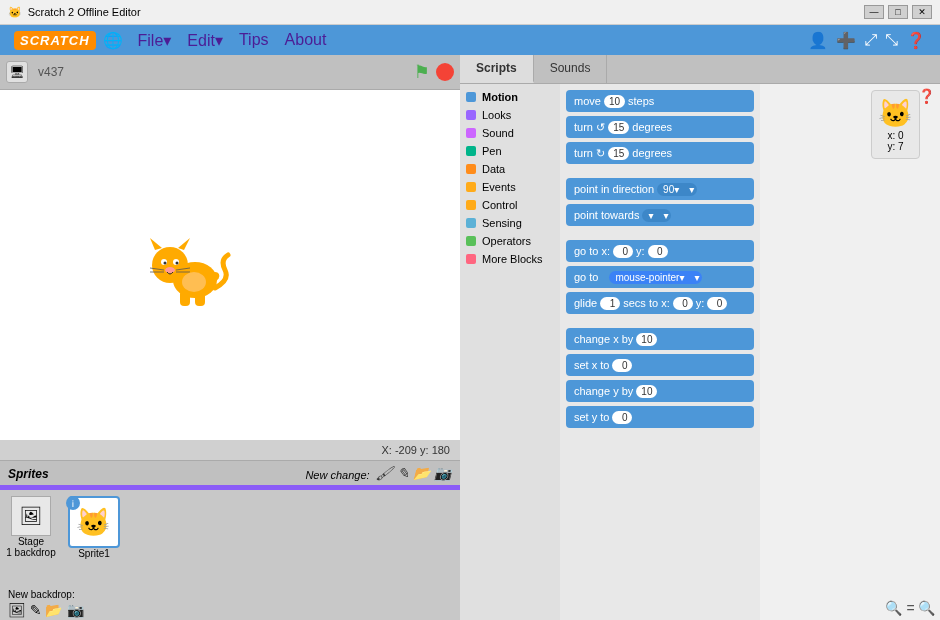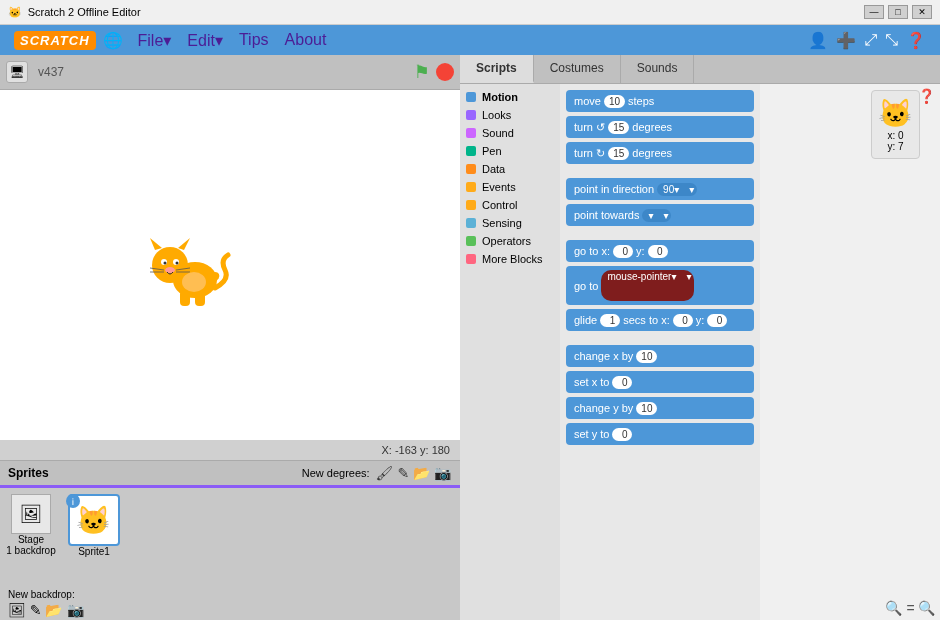--- a/index.html
+++ b/index.html
@@ -131,24 +131,25 @@
     
     #sprites-panel {
       height: 160px;
       background: #c8c8c8;
       border-top: 1px solid #aaa;
       display: flex;
       flex-direction: column;
     }
     #sprites-header {
       display: flex;
-      align-items: center;
+      align-items: flex-end;
       padding: 4px 8px;
       background: #c0c0c0;
-      border-bottom: 3px solid #8b5cf6;
+      border-bottom: 5px solid #8b5cf6;
+      font-style: italic;
     }
     .sprites-title { font-weight: bold; font-size: 12px; flex: 1; }
     .new-sprite-label { font-size: 11px; margin-right: 6px; }
     .new-sprite-icons { display: flex; gap: 4px; }
     .sprite-icon-btn { font-size: 14px; cursor: pointer; color: #333; }
 
     #sprites-list {
       display: flex;
       padding: 6px;
       gap: 8px;
@@ -423,27 +424,27 @@
           <ellipse cx="72" cy="48" rx="8" ry="5" fill="#ffaa00" transform="rotate(-30 72 48)"></ellipse>
 
           <path d="M 75 58 Q 90 50 85 40 Q 80 30 88 25" stroke="#ffaa00" stroke-width="5" fill="none" stroke-linecap="round"></path>
 
           <ellipse cx="54" cy="52" rx="12" ry="10" fill="#ffcc88" opacity="0.6"></ellipse>
         </svg>
       </div>
     </div>
 
     <div id="stage-coords">
-      <span>X: -163  y: 180</span>
+      <span>X: -209  y: 180</span>
     </div>
 
     <div id="sprites-panel">
       <div id="sprites-header">
         <span class="sprites-title">Sprites</span>
-        <span class="new-sprite-label">New degrees:</span>
+        <span class="new-sprite-label">New change:</span>
         <div class="new-sprite-icons">
           <span class="sprite-icon-btn">🖌</span>
           <span class="sprite-icon-btn">✎</span>
           <span class="sprite-icon-btn">📂</span>
           <span class="sprite-icon-btn">📷</span>
         </div>
       </div>
       <div id="sprites-list">
 
         <div class="stage-thumb">
@@ -469,21 +470,20 @@
         </div>
       </div>
     </div>
 
   </div>
 
   <div id="scripts-area">
 
     <div id="tab-bar">
       <div class="tab active">Scripts</div>
-      <div class="tab">Costumes</div>
       <div class="tab">Sounds</div>
     </div>
 
     <div id="blocks-area">
 
       <div id="categories">
 
         <div class="cat-item active">
           <div class="cat-dot" style="background:#4d97d8"></div>
           <span class="cat-label">Motion</span>
@@ -563,21 +563,21 @@
 
         <div class="block block-motion">
           <span>go to x:</span>
           <span class="block-input">0</span>
           <span>y:</span>
           <span class="block-input">0</span>
         </div>
 
         <div class="block block-motion">
           <span>go to</span>
-          <span class="block-dropdown" style="position:relative;background:#7f1d1d;border-radius:10px;padding:1px 18px 19px 6px;font-size:10px;">mouse-pointer▾</span>
+          <span class="block-dropdown" style="position:relative;background:#3b82f6;border-radius:10px;padding:1px 18px 1px 6px;font-size:10px;margin-left:8px;">mouse-pointer▾</span>
         </div>
 
         <div class="block block-motion">
           <span>glide</span>
           <span class="block-input">1</span>
           <span>secs to x:</span>
           <span class="block-input">0</span>
           <span>y:</span>
           <span class="block-input">0</span>
         </div>

